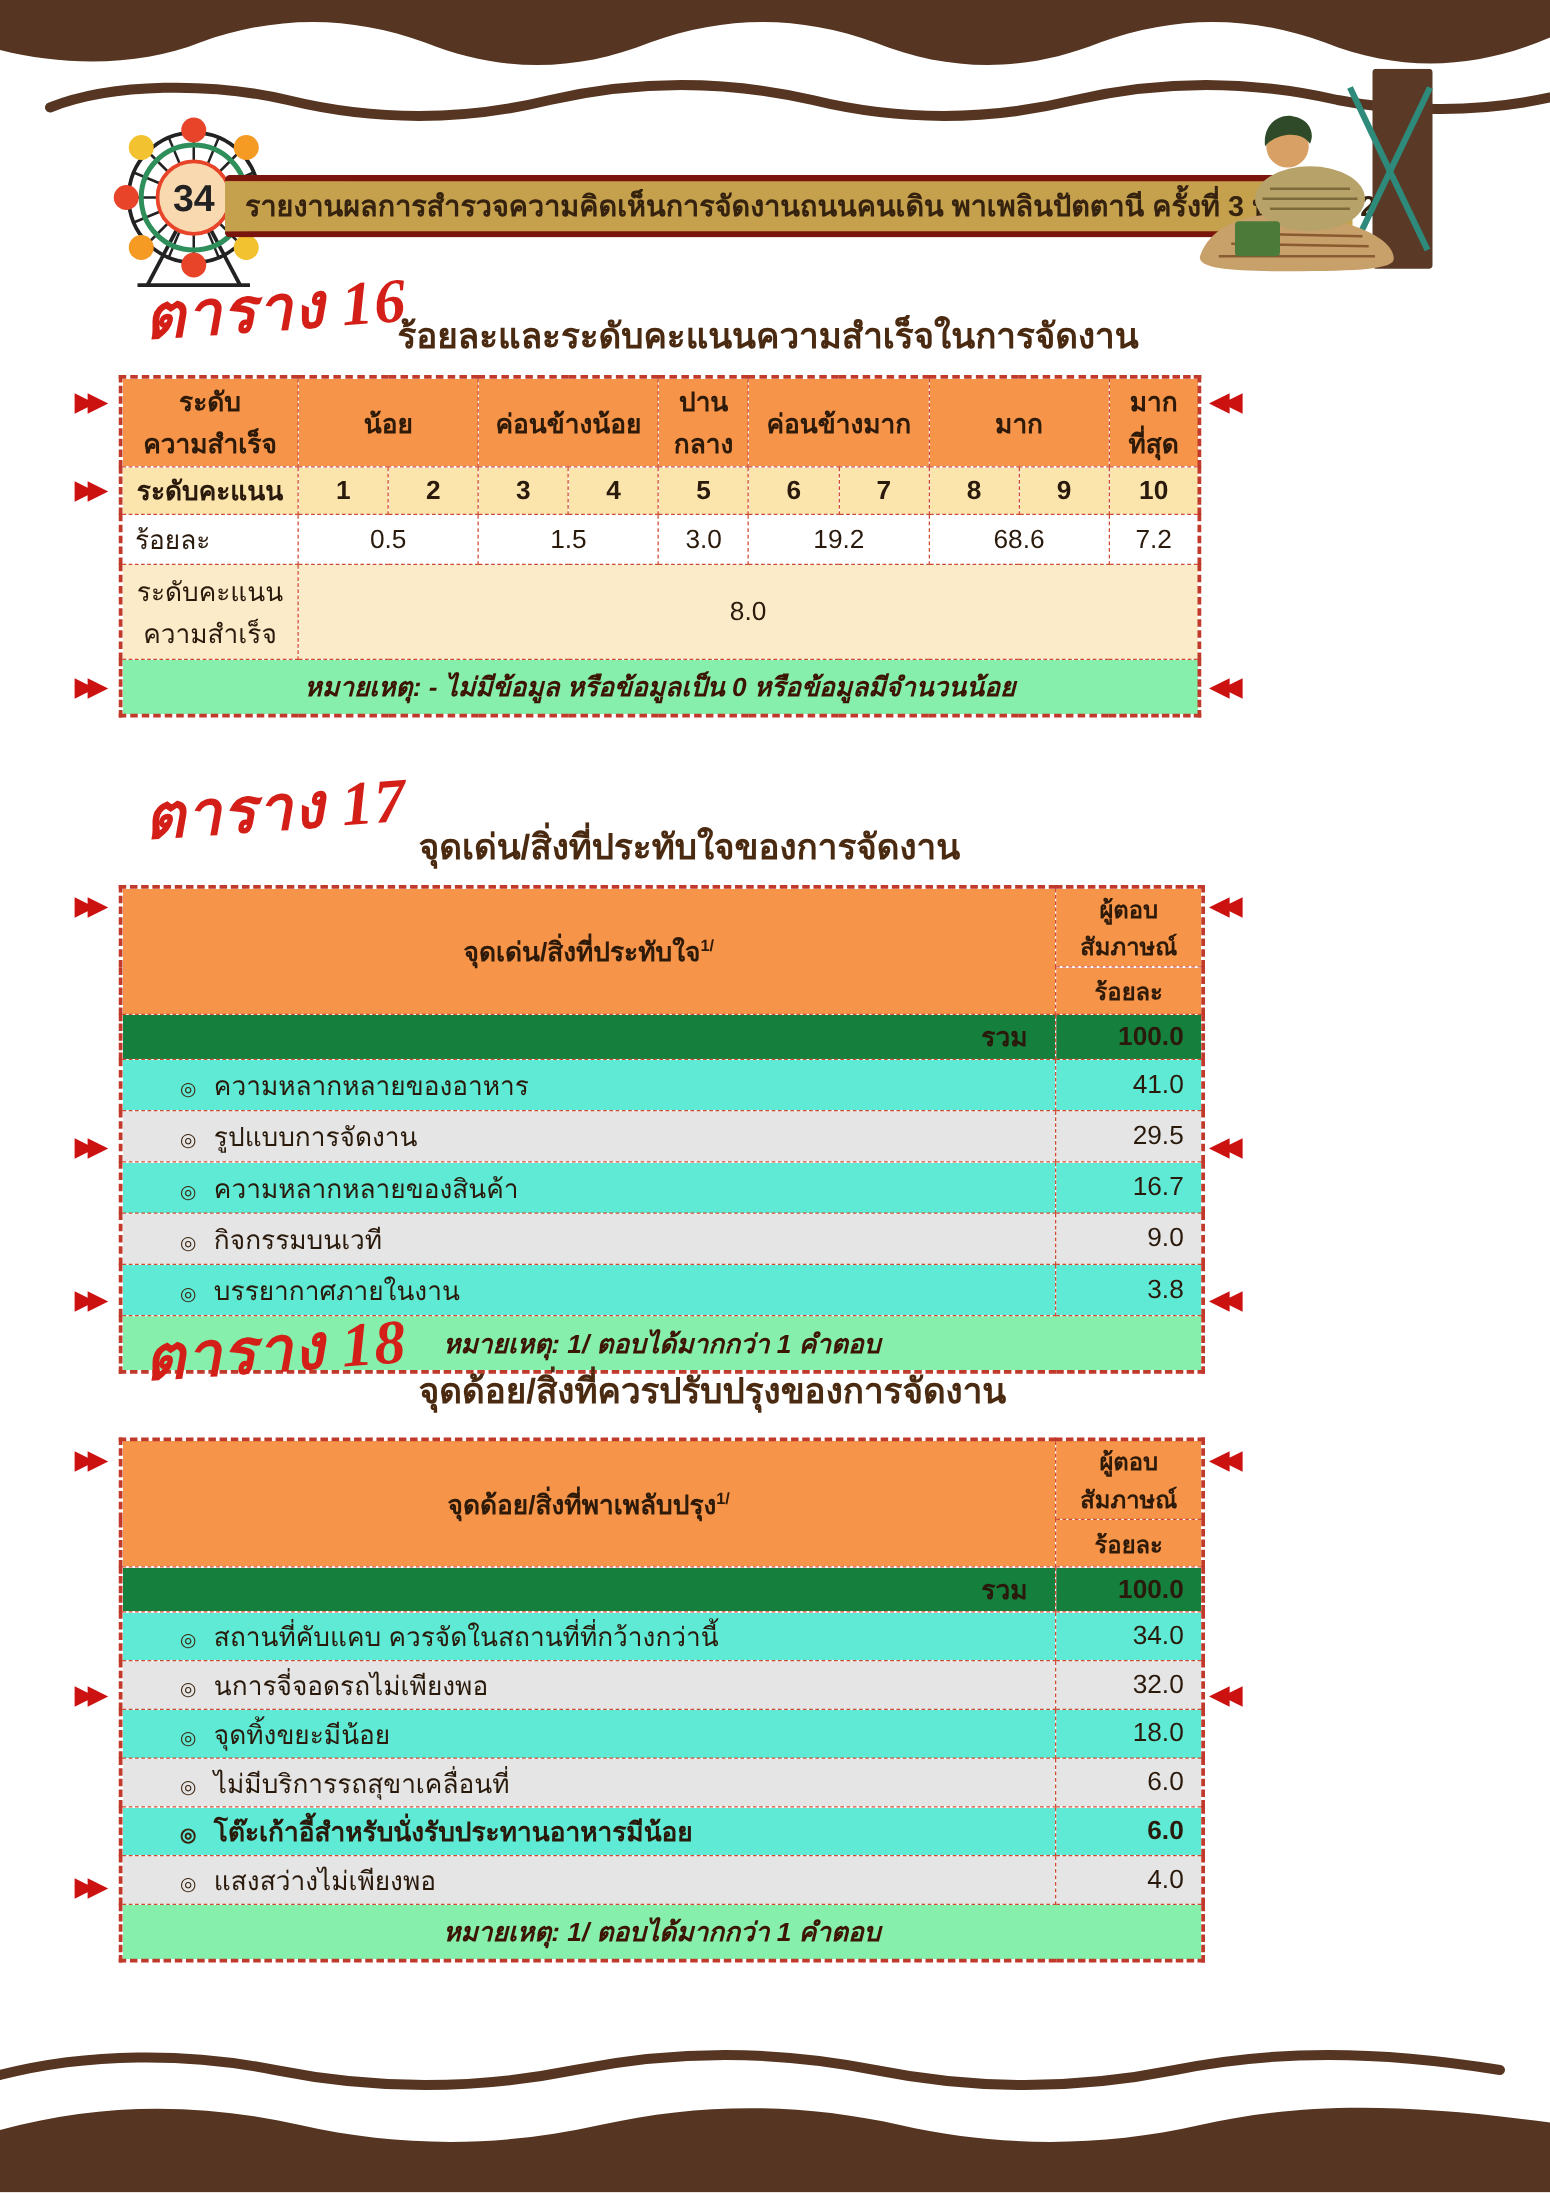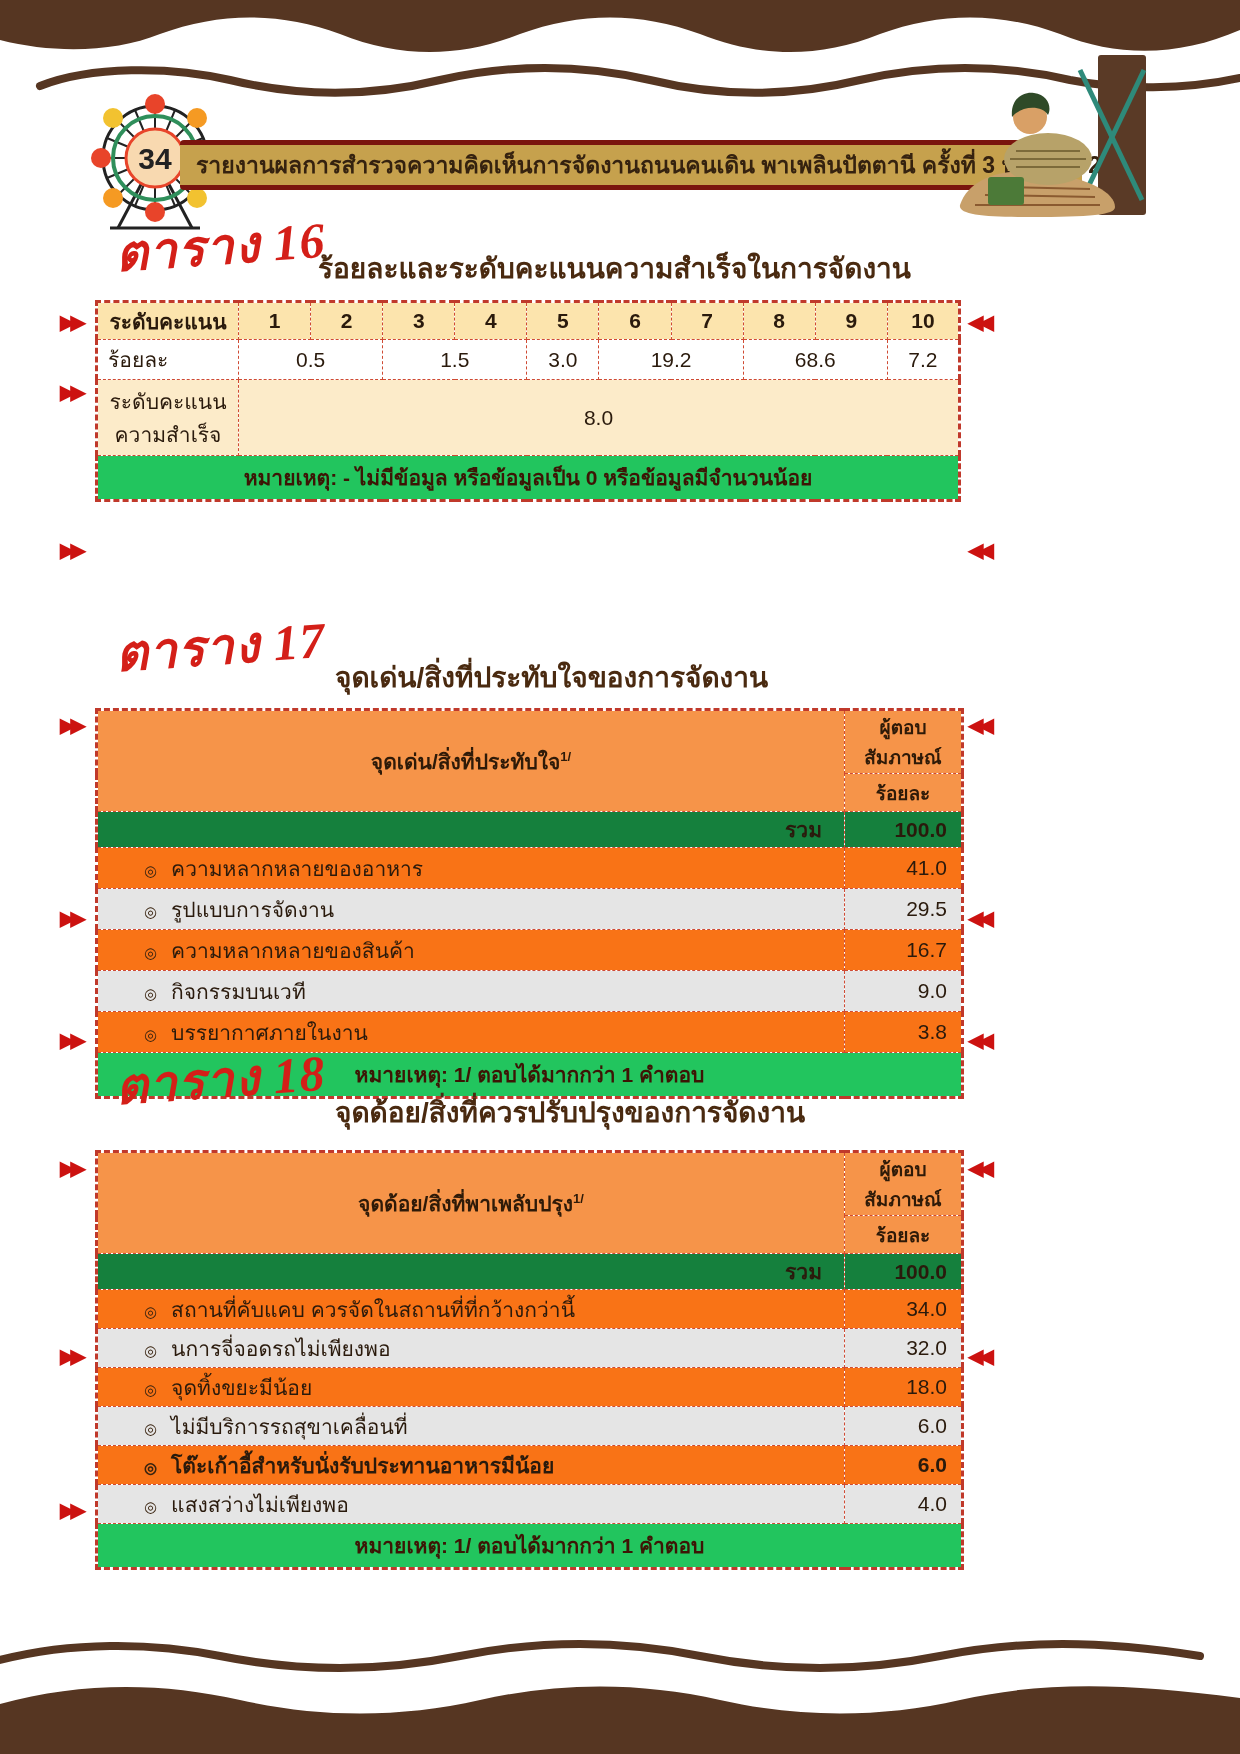--- a/index.html
+++ b/index.html
@@ -30,23 +30,23 @@
   
   table.rtab{border-collapse:collapse;table-layout:fixed;position:absolute;
     border:3px dashed #c0392b;background:#fff;}
   table.rtab td{border:1px dashed #cf4a33;text-align:center;vertical-align:middle;
     font-size:21px;overflow:hidden;}
   .hdr{background:#f69449;font-weight:bold;color:#2e1a08;}
   .pre{white-space:pre-line;}
   .score-row{background:#fce4ad;font-weight:bold;}
   .pct-row{background:#ffffff;}
   .succ-row{background:#fcebc9;}
-  .note-row{background:#22c55e;font-weight:bold;
+  .note-row{background:#86efac;font-style:italic;font-weight:bold;
     text-align:left;padding:5px 12px;color:#3d1505;font-size:19px;}
-  .row-c{background:#f97316;}
+  .row-c{background:#5eead4;}
   .row-w{background:#e5e5e5;}
   .total-row{background:#15803d;font-weight:bold;}
   .lbl-cell{text-align:left !important;padding-left:46px;}
   .lbl-cell .blt{display:inline-block;margin-right:14px;font-size:15px;color:#3a2410;}
   .val-cell{text-align:right !important;padding-right:14px;}
   .total-lbl{text-align:right !important;padding-right:22px;}
   sup{font-size:13px;}
   
   .mk{position:absolute;color:#cc1210;font-size:20px;font-weight:bold;
     letter-spacing:-5px;line-height:1;}
@@ -123,20 +123,30 @@
       <col>
       <col>
       <col>
       <col>
       <col>
       <col>
       <col>
       <col>
     </colgroup>
   <tbody>
+      <tr style="height:72px;">
+    <td class="hdr pre">ระดับ
+ความสำเร็จ</td>
+    <td class="hdr" colspan="2">น้อย</td>
+    <td class="hdr" colspan="2">ค่อนข้างน้อย</td>
+    <td class="hdr">ปานกลาง</td>
+    <td class="hdr" colspan="2">ค่อนข้างมาก</td>
+    <td class="hdr" colspan="2">มาก</td>
+    <td class="hdr">มากที่สุด</td>
+  </tr>
   <tr class="score-row" style="height:38px;">
     <td>ระดับคะแนน</td>
     <td>1</td>
     <td>2</td>
     <td>3</td>
     <td>4</td>
     <td>5</td>
     <td>6</td>
     <td>7</td>
     <td>8</td>

